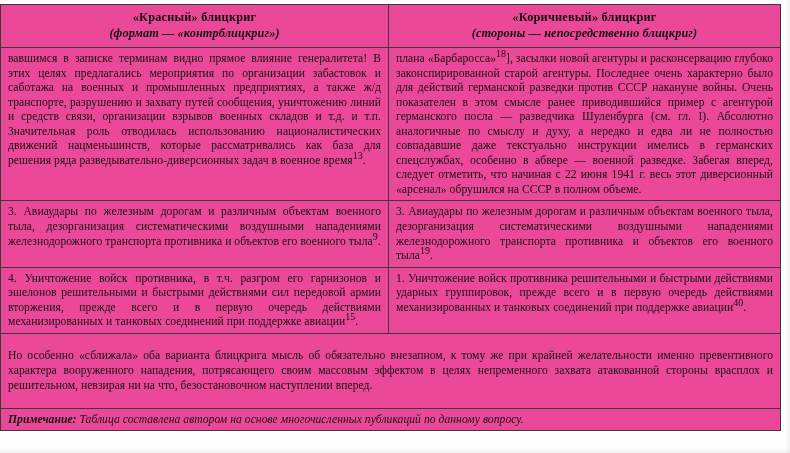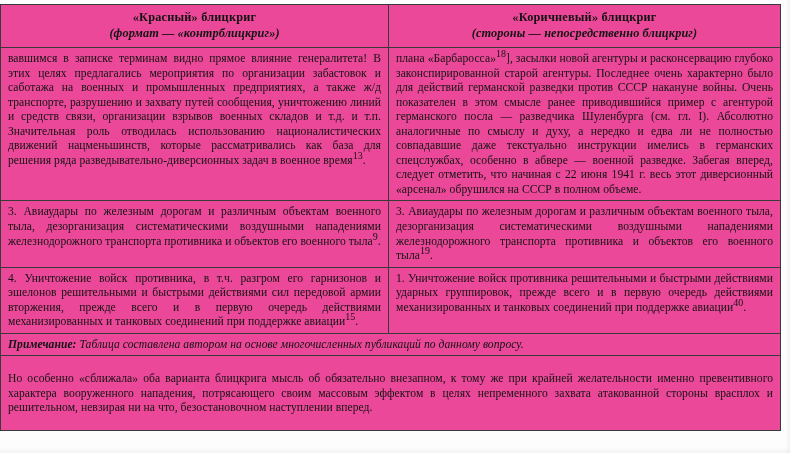--- a/index.html
+++ b/index.html
@@ -164,28 +164,28 @@
           </p>
         </td>
         <td class="col-right body-cell">
           <p>
             <span>1. Уничтожение войск противника решительными и быстрыми действиями ударных группировок, прежде всего и в первую очередь действиями механизированных и танковых соединений при поддержке авиации</span><sup>40</sup><span>.</span>
           </p>
         </td>
       </tr>
 
       <tr>
-        <td class="note-row" colspan="2">
-          <span class="note-label">Примечание:</span><span> Таблица составлена автором на основе многочисленных публикаций по данному вопросу.</span>
+        <td class="full-row" colspan="2">
+          <p>Но особенно «сближала» оба варианта блицкрига мысль об обязательно внезапном, к тому же при крайней желательности именно превентивного характера вооруженного нападения, потрясающего своим массовым эффектом в целях непременного захвата атакованной стороны врасплох и решительном, невзирая ни на что, безостановочном наступлении вперед.</p>
         </td>
       </tr>
 
       <tr>
-        <td class="full-row" colspan="2">
-          <p>Но особенно «сближала» оба варианта блицкрига мысль об обязательно внезапном, к тому же при крайней желательности именно превентивного характера вооруженного нападения, потрясающего своим массовым эффектом в целях непременного захвата атакованной стороны врасплох и решительном, невзирая ни на что, безостановочном наступлении вперед.</p>
+        <td class="note-row" colspan="2">
+          <span class="note-label">Примечание:</span><span> Таблица составлена автором на основе многочисленных публикаций по данному вопросу.</span>
         </td>
       </tr>
 
     </tbody>
   </table>
 
   <div class="scan-edge bottom"></div>
   <div class="scan-edge right"></div>
 
 </div>

